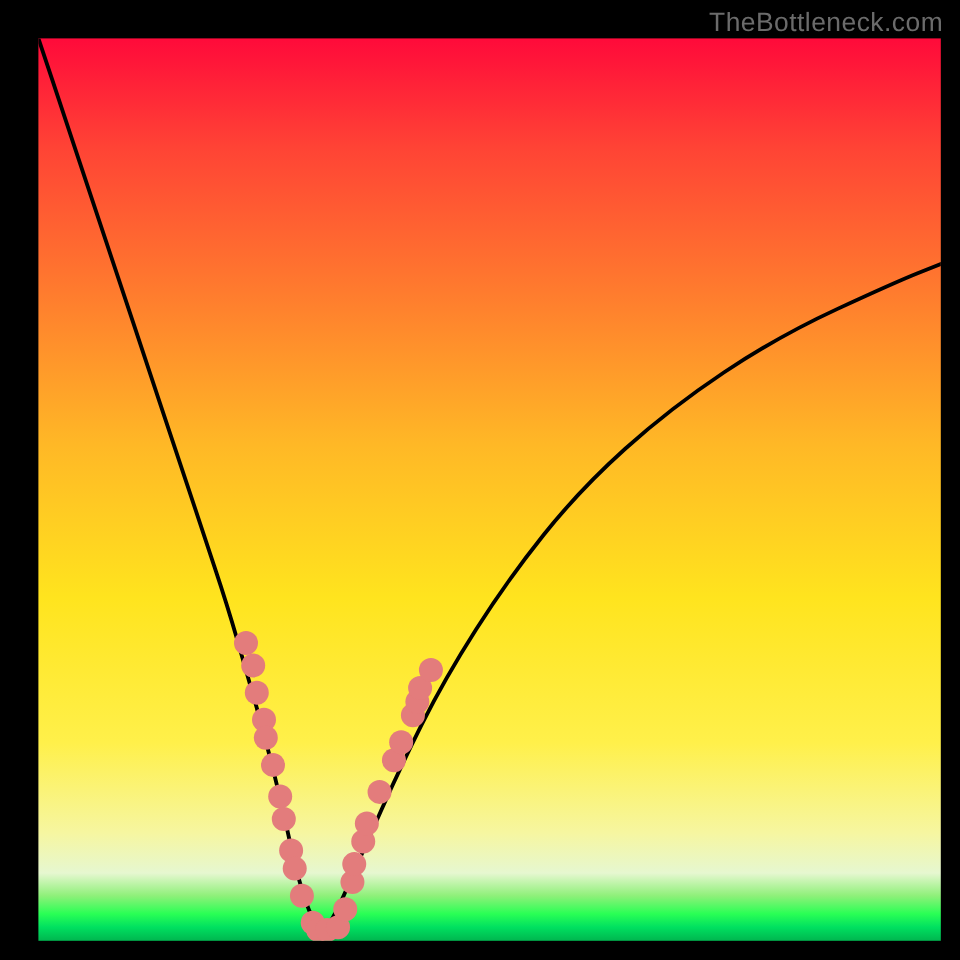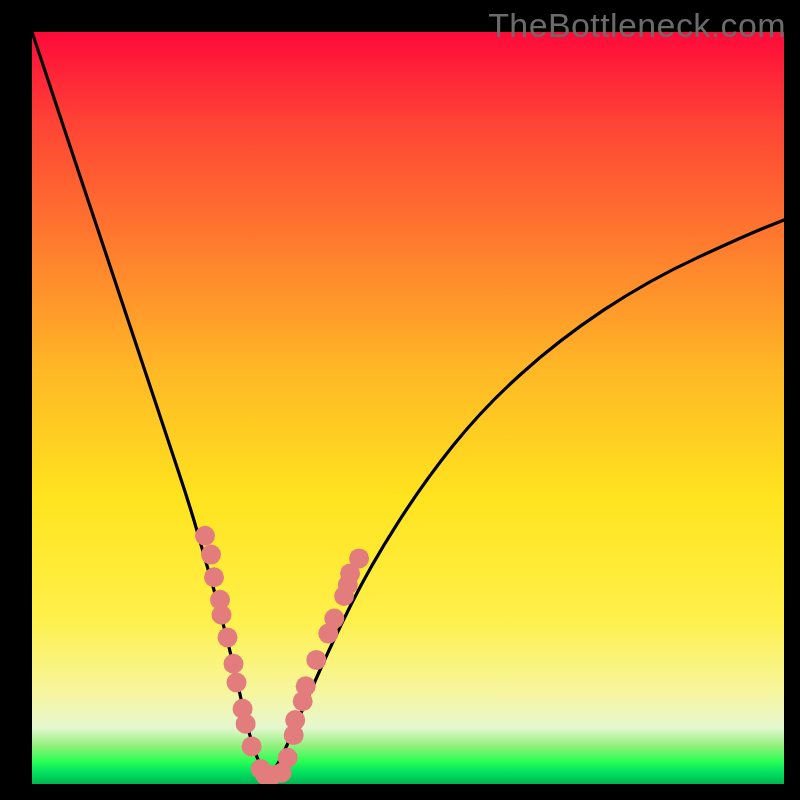--- a/index.html
+++ b/index.html
@@ -30,21 +30,21 @@
       #2aff55 97%,
       #00e060 98.5%,
       #00b64f 100%
     );
   }
   .watermark {
     position: absolute;
     top: 6px;
     right: 14px;
     color: #6b6b6b;
-    font-size: 34px;
+    font-size: 22px;
     font-weight: 500;
     letter-spacing: 0.4px;
   }
   svg.plot {
     position: absolute;
     left: 0;
     top: 0;
   }
 </style>
 </head>

